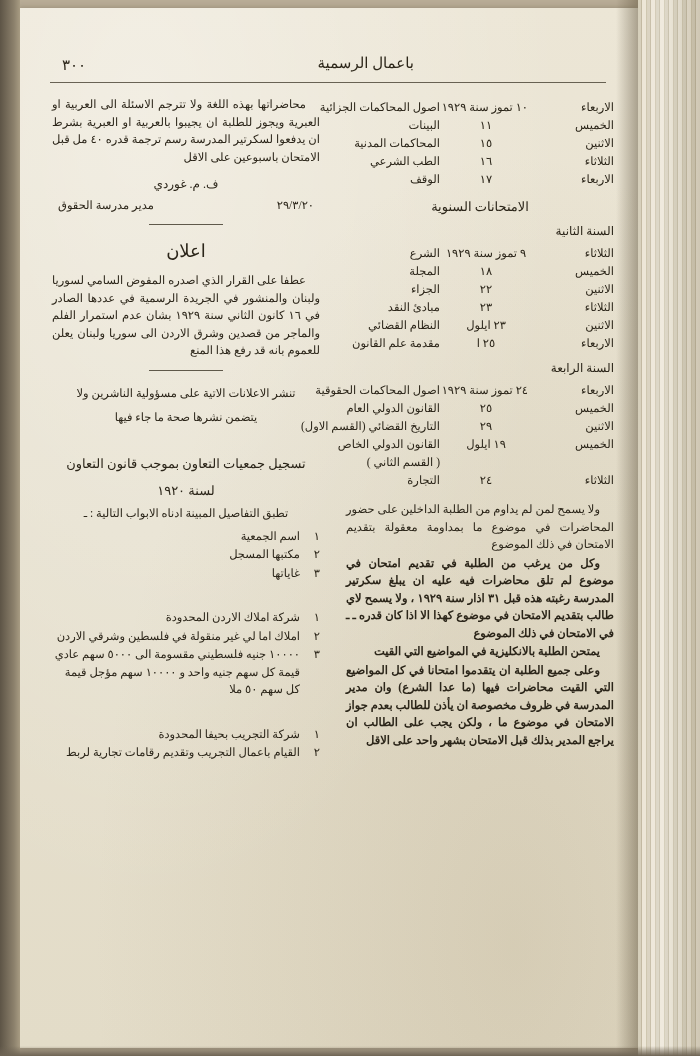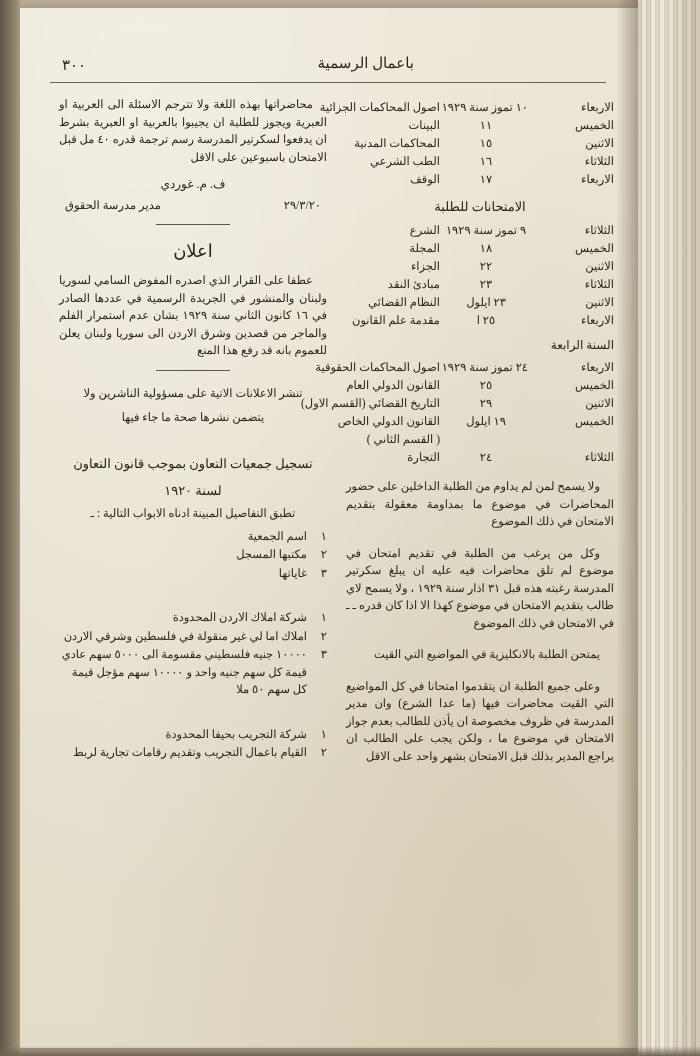--- a/index.html
+++ b/index.html
@@ -118,21 +118,21 @@
   }
   .col {
     position: absolute;
     top: 76px;
     width: 268px;
     font-size: 11.5px;
     line-height: 17px;
     color: #2b2519;
   }
   .col-right { right: 0; }
-  .col-left { left: 15px; }
+  .col-left { left: 8px; }
 
   .sec-title {
     text-align: center;
     font-size: 13px;
     margin: 10px 0 6px 0;
     letter-spacing: .5px;
   }
   .sec-sub {
     text-align: right;
     font-size: 12px;
@@ -180,21 +180,21 @@
     text-align: right;
     padding-right: 4px;
   }
   .p {
     margin: 0 0 0 0;
     text-indent: 14px;
     text-align: justify;
     font-size: 11.5px;
     line-height: 17.5px;
   }
-  .p + .p { margin-top: 14px; }
+  .p + .p { margin-top: 1px; font-weight: bold; }
   .sig {
     text-align: center;
     font-size: 12px;
     margin-top: 10px;
   }
   .sig2 {
     display: flex;
     justify-content: space-between;
     font-size: 11.5px;
     margin-top: 4px;
@@ -269,21 +269,22 @@
             <div class="date">١٦</div>
             <div class="subject">الطب الشرعي</div>
           </div>
           <div class="srow">
             <div class="day">الاربعاء</div>
             <div class="date">١٧</div>
             <div class="subject">الوقف</div>
           </div>
         </div>
 
-        <div class="sec-title">الامتحانات للطلبة</div>
+        <div class="sec-title">الامتحانات السنوية</div>
+        <div class="sec-sub">السنة الثانية</div>
 
         <div class="sched">
           <div class="srow">
             <div class="day">الثلاثاء</div>
             <div class="date">٩ تموز سنة ١٩٢٩</div>
             <div class="subject">الشرع</div>
           </div>
           <div class="srow">
             <div class="day">الخميس</div>
             <div class="date">١٨</div>

